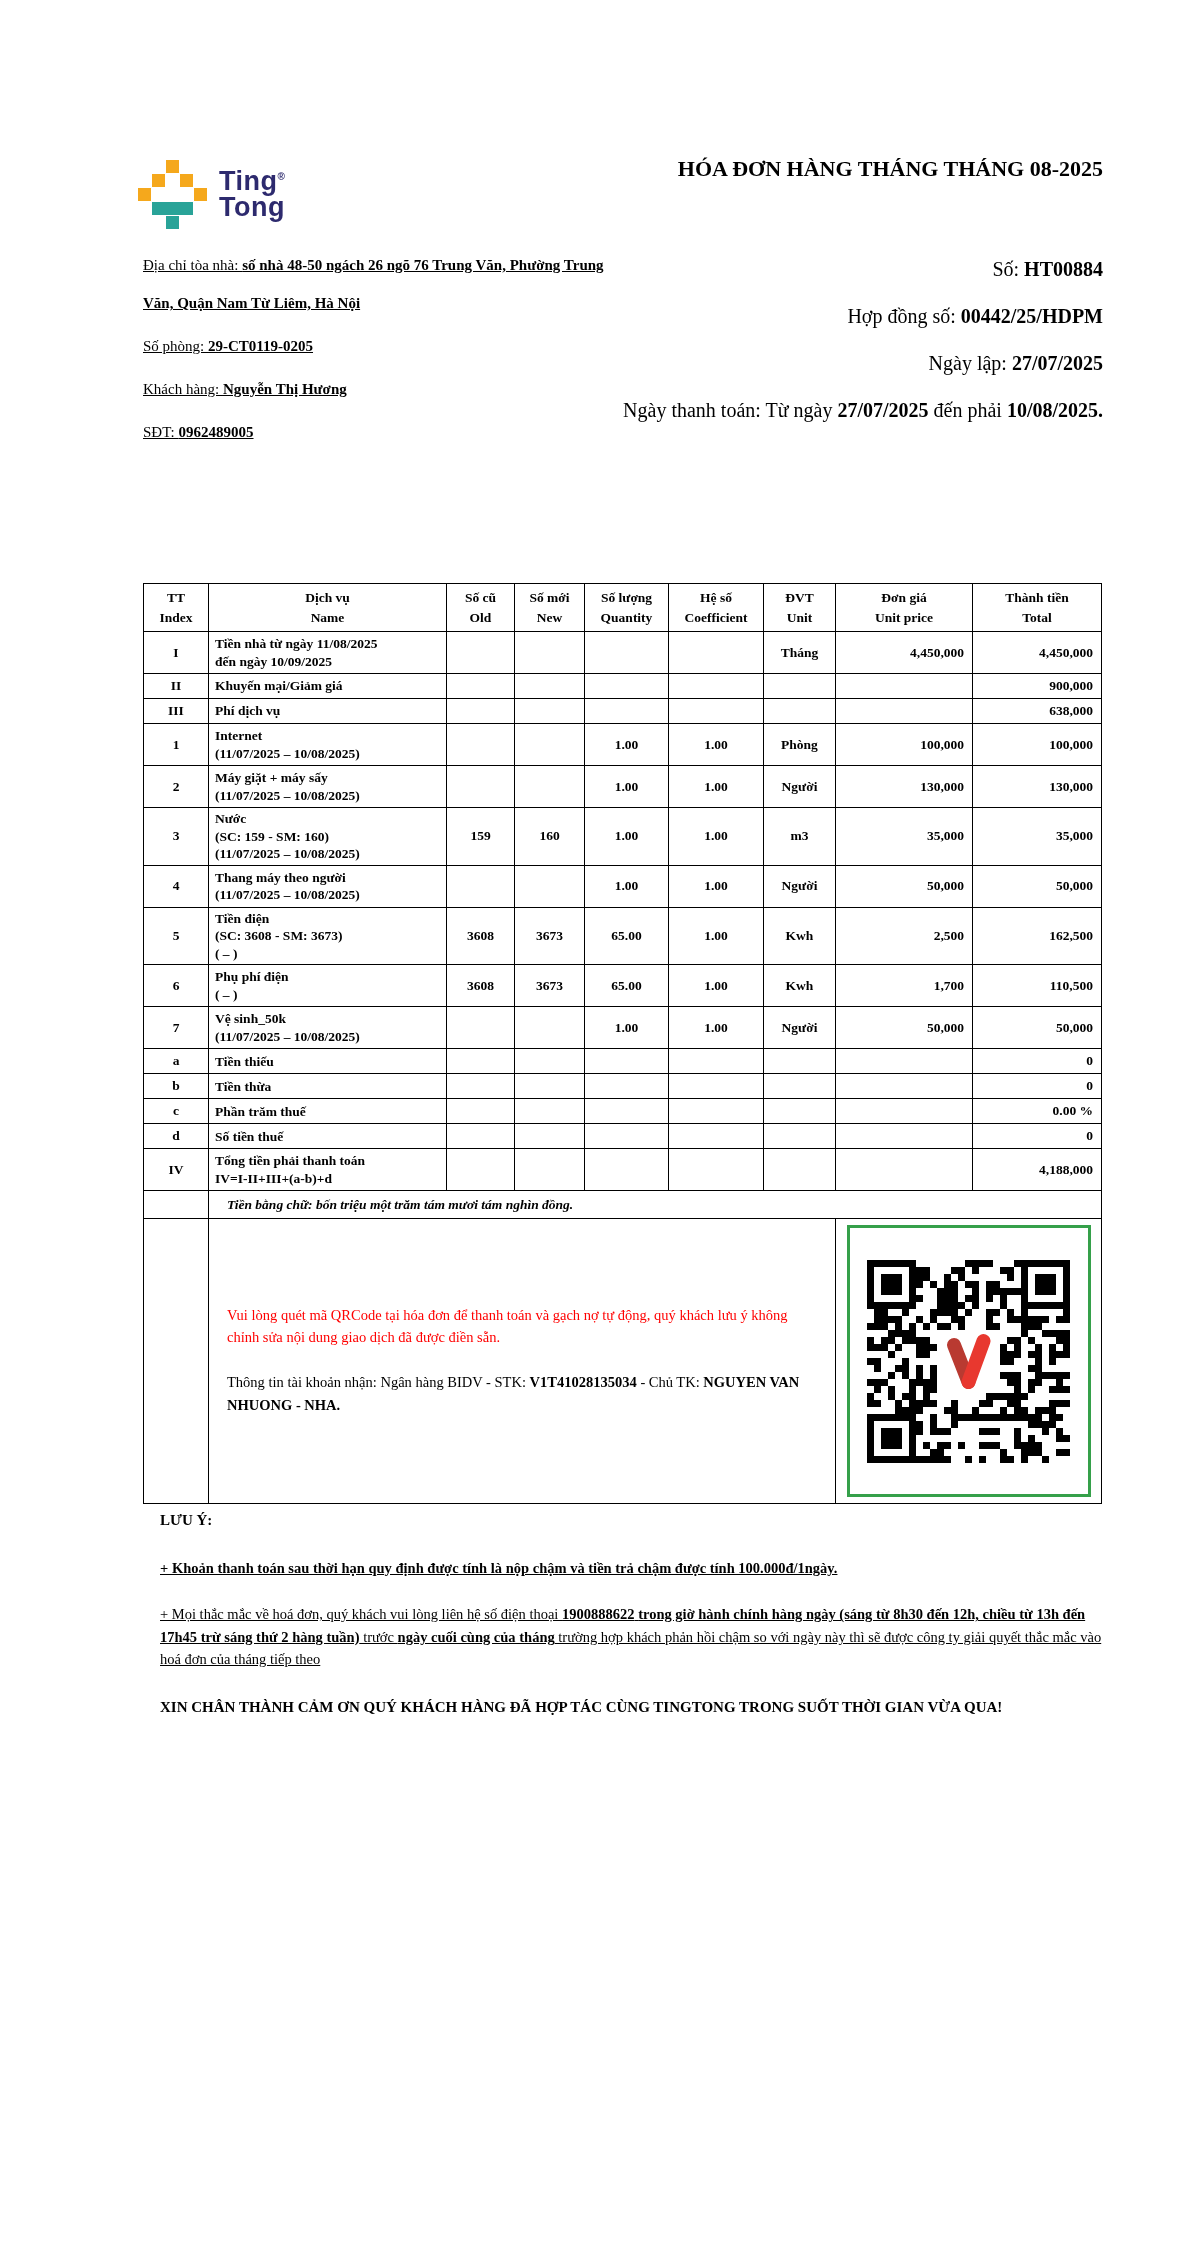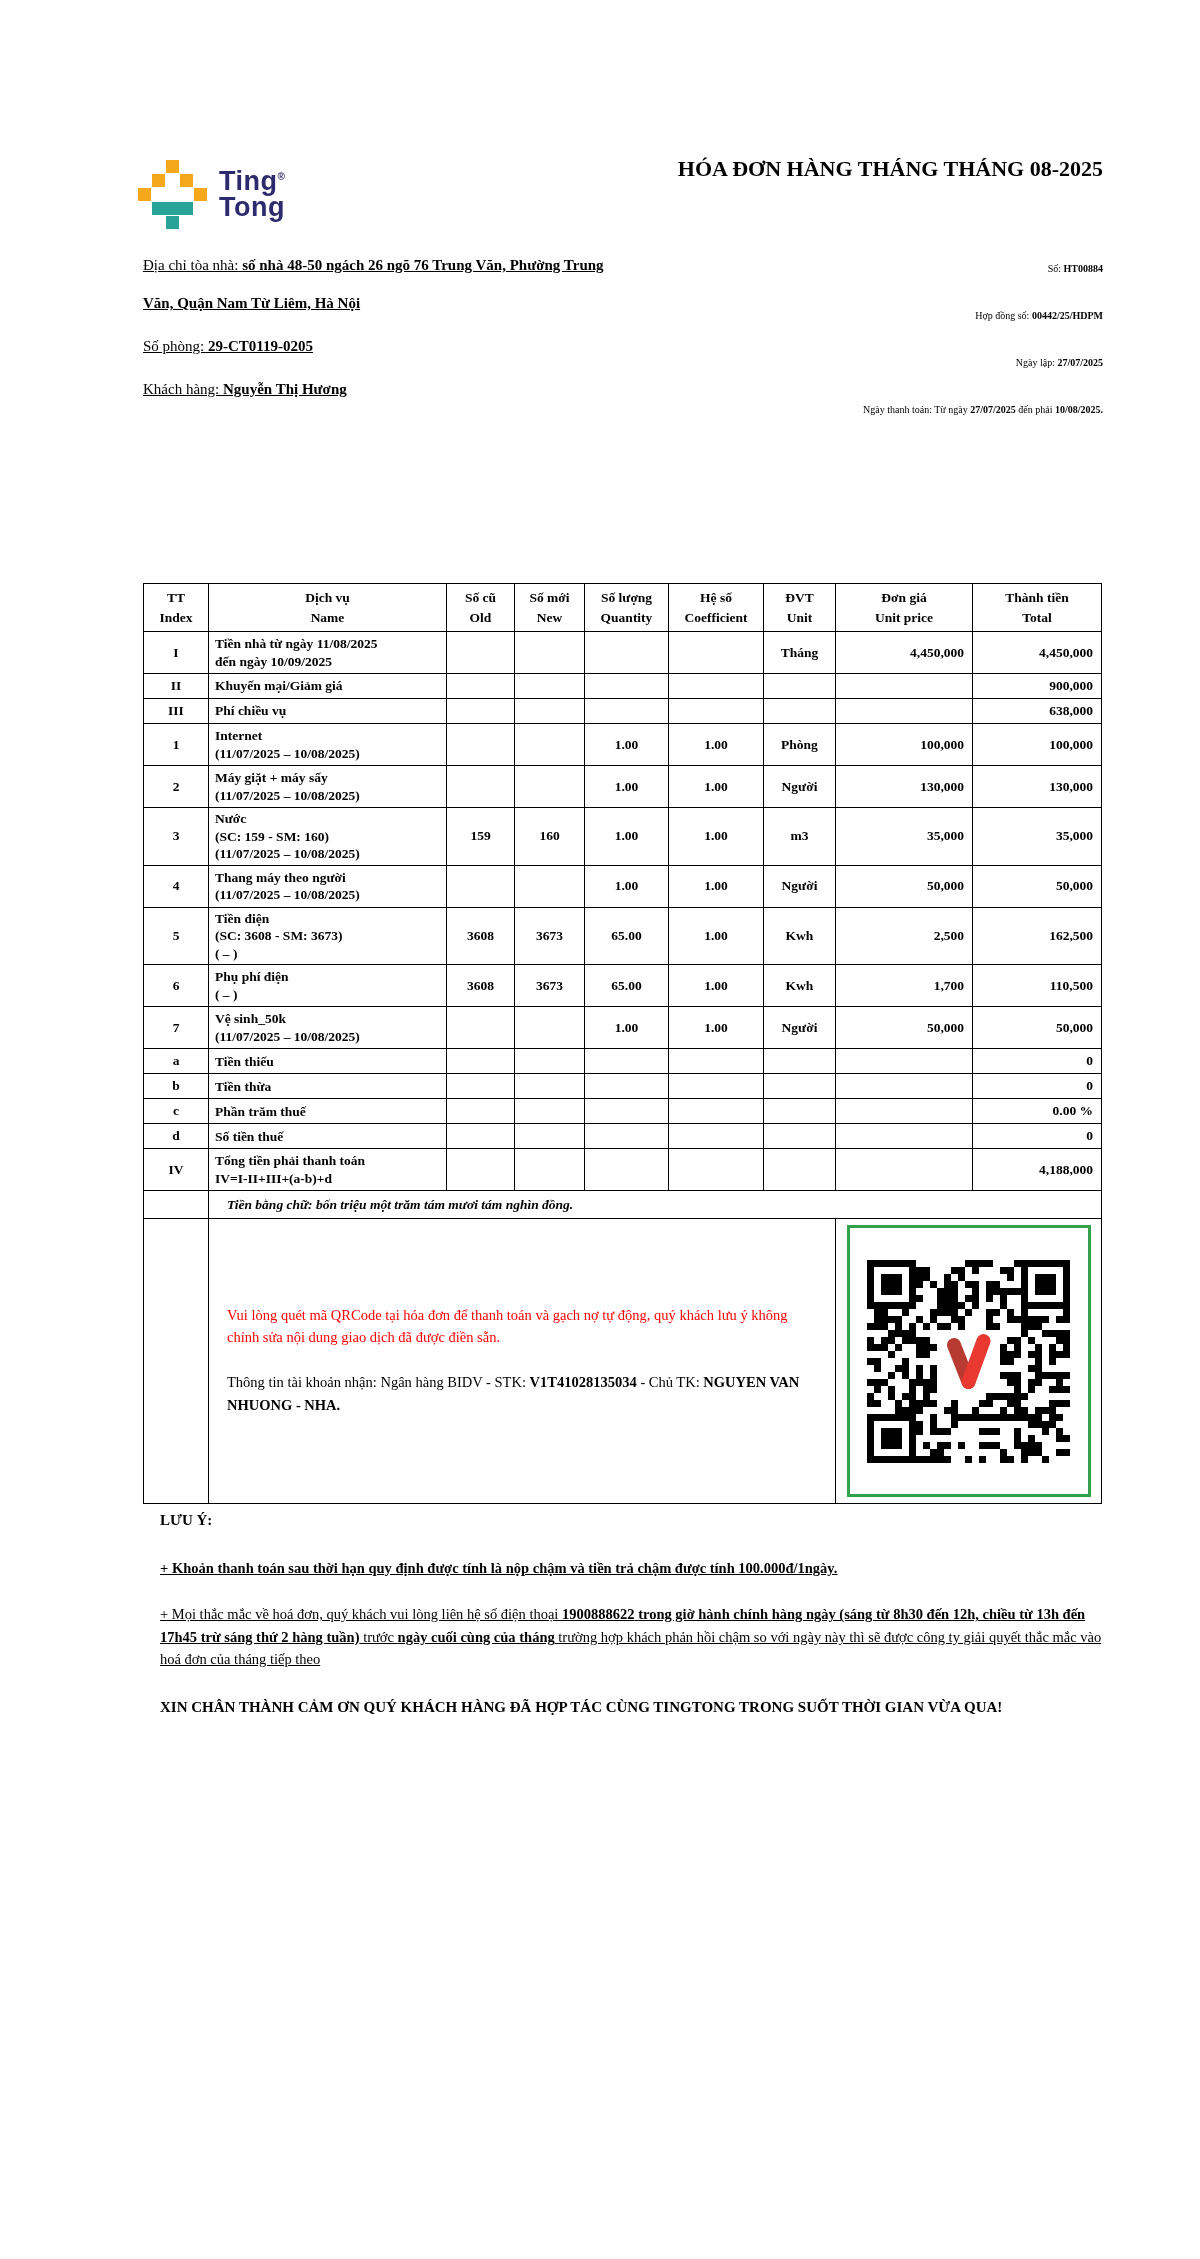--- a/index.html
+++ b/index.html
@@ -22,21 +22,21 @@
   .logo-word { font-family:"Liberation Sans","DejaVu Sans",sans-serif; font-weight:bold;
     color:var(--brand-navy,#2d2a6e); font-size:27px; line-height:0.95; letter-spacing:0.5px; }
   .logo-word .reg { font-size:10px; vertical-align:super; }
 
   
   .title { position:absolute; left:590px; top:152px; width:513px; text-align:right;
     font-size:22px; font-weight:bold; line-height:1.5; }
 
   
   .info-left  { position:absolute; left:143px; top:246px; width:480px; font-size:15px;text-decoration:underline; }
-  .info-right { position:absolute; left:600px; top:250px; width:503px; font-size:10px; text-align:right; }
+  .info-right { position:absolute; left:600px; top:250px; width:503px; font-size:20px; text-align:right; }
   .info-left p  { line-height:38px; margin-bottom:5px; }
   .info-right p { line-height:38px; margin-bottom:9px; }
 
   
   table.invoice { position:absolute; left:143px; top:583px; width:958px;
     border-collapse:collapse; table-layout:fixed; font-size:13.5px; }
   table.invoice th, table.invoice td { border:1px solid #000; vertical-align:middle; }
   table.invoice th { font-weight:bold; text-align:center; height:48px; line-height:1.45; padding:2px; }
   td.c-tt, td.c-old, td.c-new, td.c-qty, td.c-coef, td.c-unit { text-align:center; font-weight:bold; }
   td.c-name { text-align:left; font-weight:bold; padding:2px 6px; line-height:1.3; }
@@ -78,20 +78,21 @@
     <div>Tong</div>
   </div>
 </div>
 
 <h1 class="title">HÓA ĐƠN HÀNG THÁNG THÁNG 08-2025</h1>
 
 <div class="info-left">
   <p><span>Địa chỉ tòa nhà: </span><b>số nhà 48-50 ngách 26 ngõ 76 Trung Văn, Phường Trung Văn, Quận Nam Từ Liêm, Hà Nội</b></p>
   <p><span>Số phòng: </span><b>29-CT0119-0205</b></p>
   <p><span>Khách hàng: </span><b>Nguyễn Thị Hương</b></p>
+  <p><span>SĐT: </span><b>0962489005</b></p>
 </div>
 
 <div class="info-right">
   <p><span>Số: </span><b>HT00884</b></p>
   <p><span>Hợp đồng số: </span><b>00442/25/HDPM</b></p>
   <p><span>Ngày lập: </span><b>27/07/2025</b></p>
   <p><span>Ngày thanh toán: Từ ngày </span><b>27/07/2025</b><span> đến phải </span><b>10/08/2025.</b></p>
 </div>
 
 <table class="invoice">
@@ -170,21 +171,21 @@
         <td class="c-new"></td>
         <td class="c-qty"></td>
         <td class="c-coef"></td>
         <td class="c-unit"></td>
         <td class="c-price"></td>
         <td class="c-total">900,000</td>
       </tr>
       <tr style="height: 25px;">
         <td class="c-tt">III</td>
         <td class="c-name">
-          <div>Phí chiều vụ</div>
+          <div>Phí dịch vụ</div>
         </td>
         <td class="c-old"></td>
         <td class="c-new"></td>
         <td class="c-qty"></td>
         <td class="c-coef"></td>
         <td class="c-unit"></td>
         <td class="c-price"></td>
         <td class="c-total">638,000</td>
       </tr>
       <tr style="height: 42px;">

